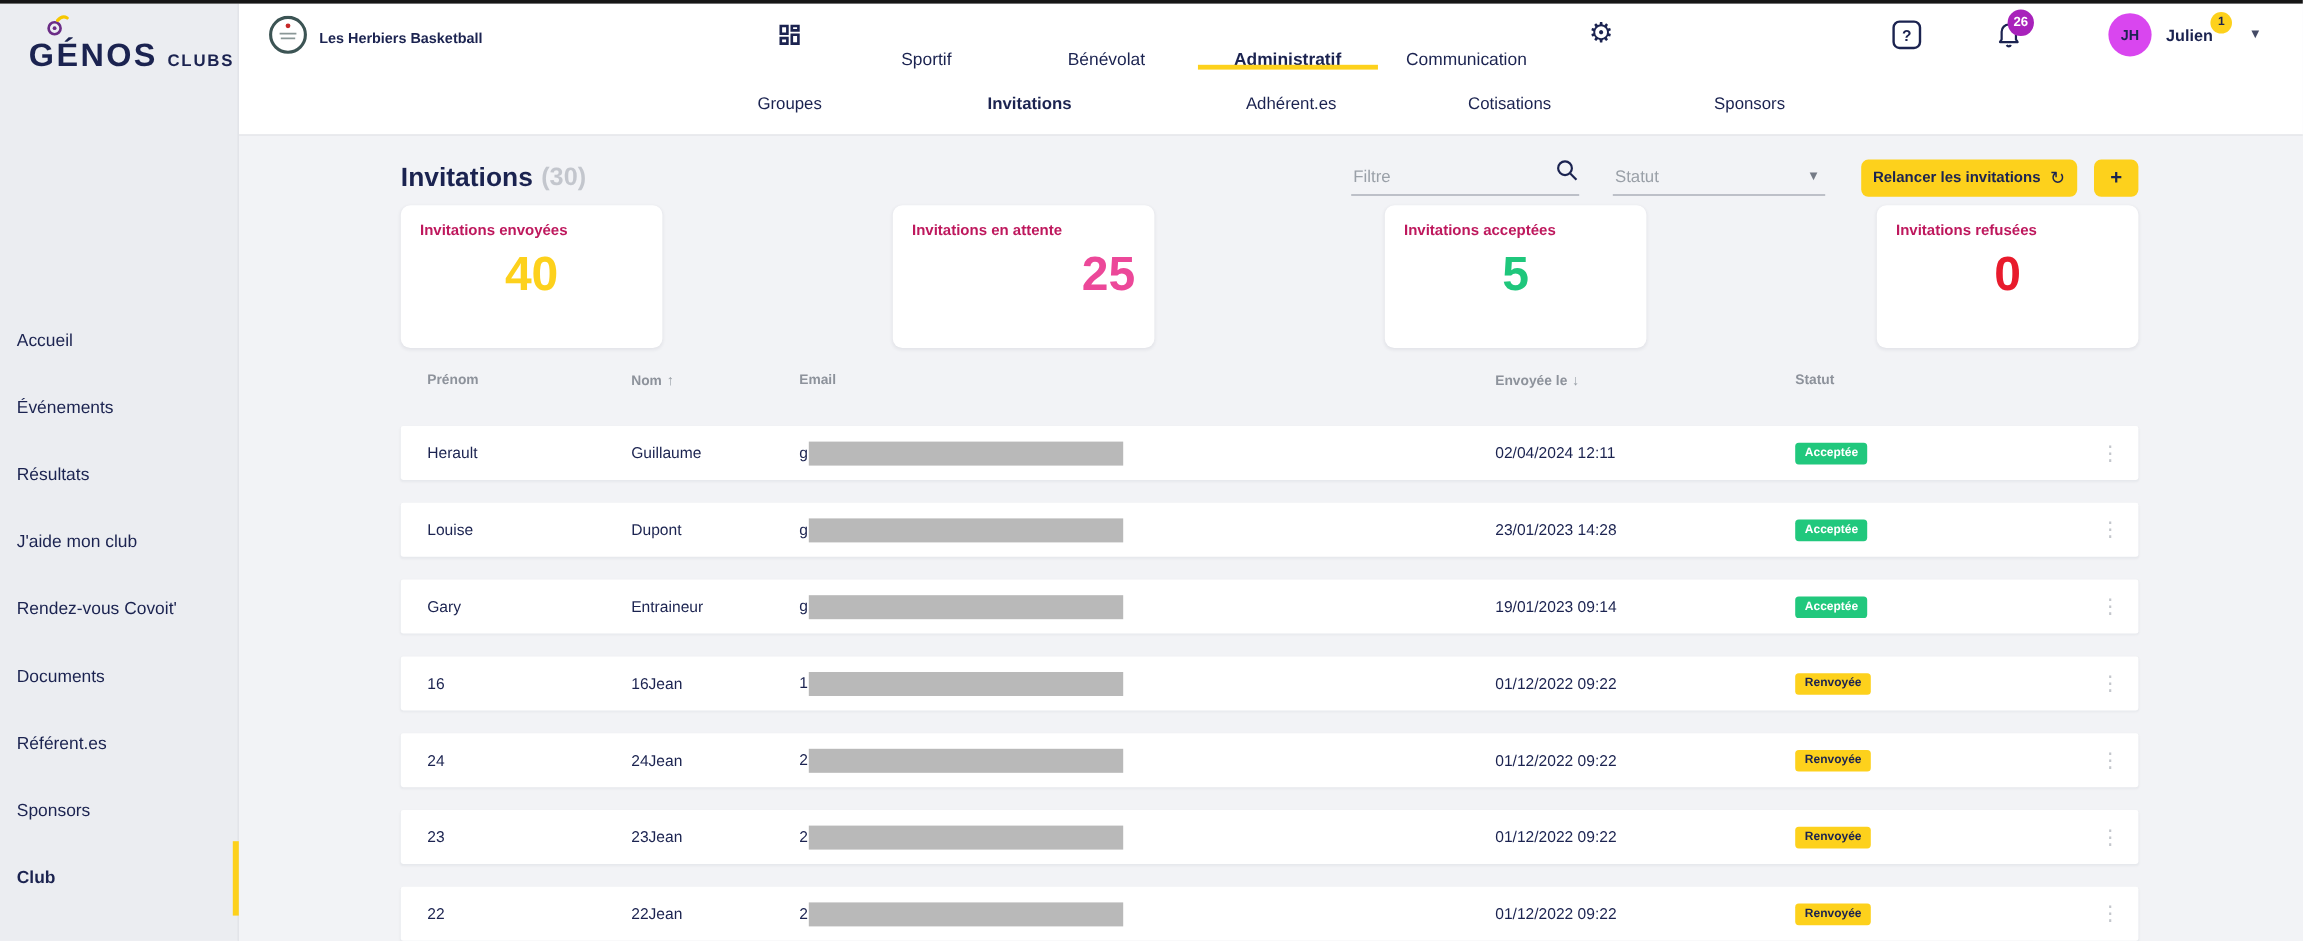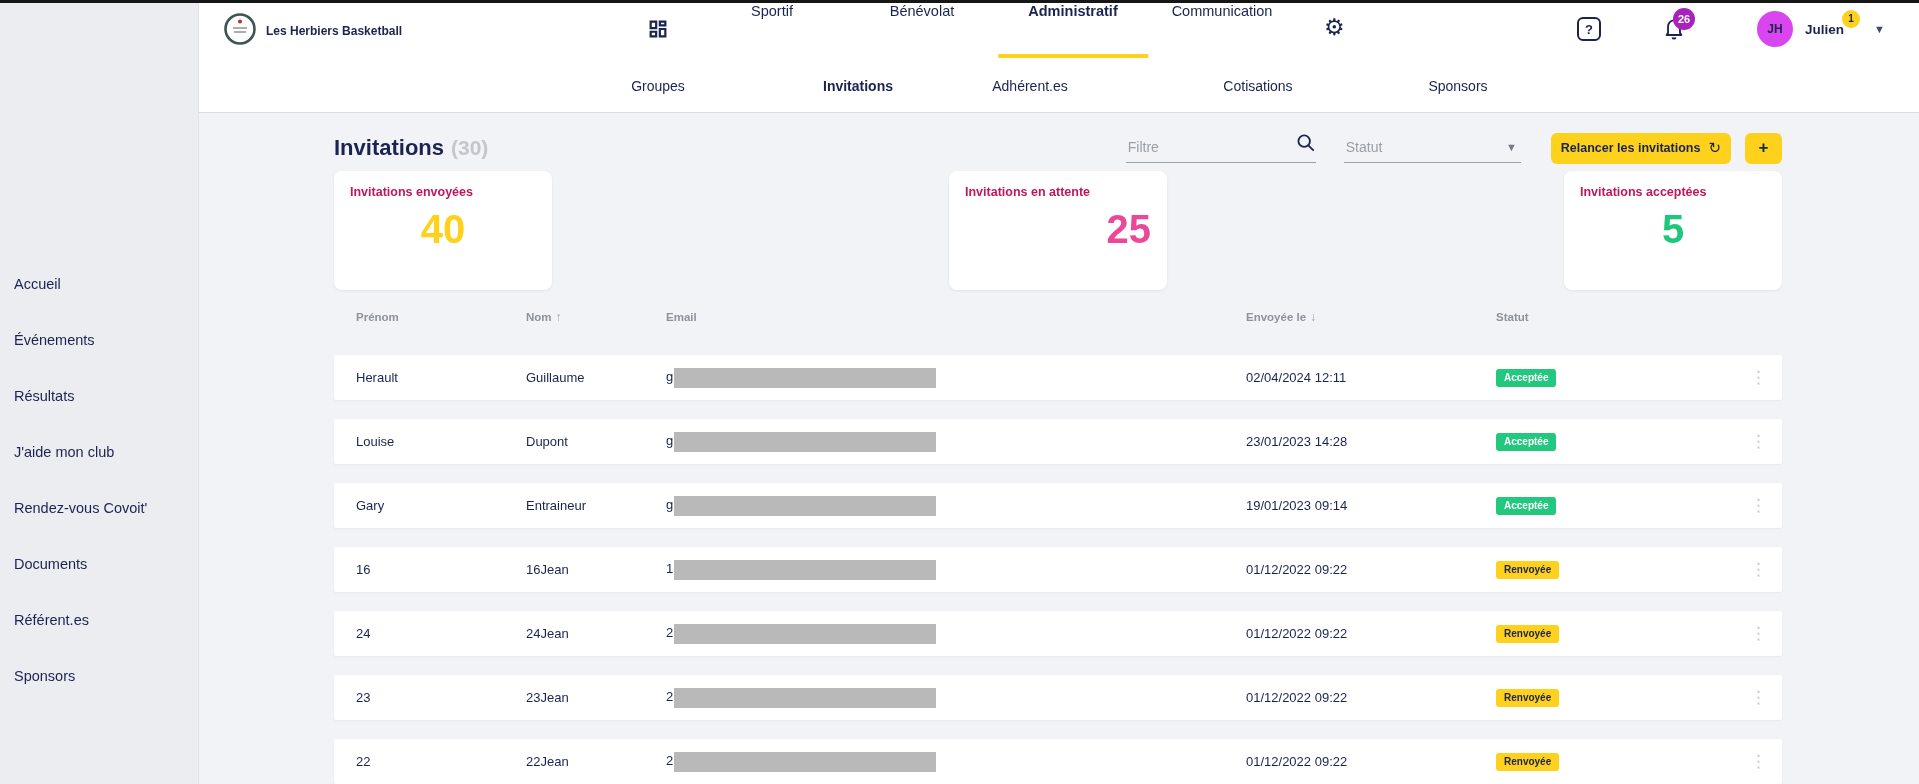--- a/index.html
+++ b/index.html
@@ -19,21 +19,21 @@
   .side-item .active-bar { display:none; }
   .side-item.active .active-bar { display:block; position:absolute; right:0; top:-3px; width:5px; height:62px; background:#fdd11c; }
 
   
   .header { position:absolute; left:199px; top:3px; width:1720px; height:110px; background:#ffffff; border-bottom:1px solid #dcdee3; z-index:5; }
   .hrow1 { position:absolute; left:0; top:0; width:1720px; height:55px; }
   .hrow2 { position:absolute; left:0; top:55px; width:1720px; height:55px; }
   .club-badge { position:absolute; left:25px; top:10px; display:flex; align-items:center; gap:10px; cursor:pointer; }
   .club-name { font-size:12px; font-weight:bold; color:#1b2350; }
   .grid-icon { position:absolute; left:448px; top:15px; cursor:pointer; }
-  .tab { position:absolute; top:0; height:55px; transform:translateX(-50%); display:flex; align-items:flex-start; font-size:14.5px; color:#1b2350; cursor:pointer; }
+  .tab { position:absolute; top:0; height:55px; transform:translateX(-50%); display:flex; align-items:flex-end; font-size:14.5px; color:#1b2350; cursor:pointer; }
   .tab.active { font-weight:bold; }
   .tab.active::after { content:""; position:absolute; left:50%; transform:translateX(-50%); bottom:0; width:150px; height:4px; background:#fdd11c; }
   .gear { position:absolute; left:1125px; top:13px; font-size:23px; color:#1b2350; cursor:pointer; line-height:1; }
   .subtab { position:absolute; top:0; height:55px; transform:translateX(-50%); display:flex; align-items:center; font-size:14px; color:#1b2350; cursor:pointer; }
   .subtab.active { font-weight:bold; }
   .help-btn { position:absolute; left:1378px; top:14px; width:24px; height:24px; border:2px solid #1b2350; border-radius:6px; display:flex; align-items:center; justify-content:center; font-size:13px; font-weight:bold; color:#1b2350; cursor:pointer; }
   .bell-wrap { position:absolute; left:1462px; top:12px; cursor:pointer; }
   .bell-badge { position:absolute; left:12px; top:-7px; min-width:22px; height:22px; border-radius:11px; background:#a822bb; color:#fff; font-size:11px; font-weight:bold; display:flex; align-items:center; justify-content:center; padding:0 4px; }
   .user-area { position:absolute; left:1558px; top:8px; display:flex; align-items:center; gap:12px; cursor:pointer; }
   .avatar { width:36px; height:36px; border-radius:50%; background:#d946ef; display:flex; align-items:center; justify-content:center; font-size:12px; font-weight:bold; color:#1b2350; }
@@ -75,20 +75,33 @@
   .redact { display:inline-block; width:262px; height:20px; background:#b9b9b9; vertical-align:middle; margin-left:1px; }
   .badge { display:inline-block; font-size:10px; font-weight:bold; padding:3px 8px 4px; border-radius:3px; }
   .kebab { justify-self:end; font-size:17px; color:#c3c6cc; cursor:pointer; padding:0 4px; letter-spacing:0; }
 </style>
 </head>
 <body>
 
 <div class="topbar"></div>
 
 <div class="sidebar">
+  <div class="logo-block">
+    <span class="genos-icon">
+      <svg width="20" height="20" viewBox="0 0 20 20">
+        <circle cx="7.5" cy="12.5" r="5" fill="none" stroke="#6b2d86" stroke-width="2.2"></circle>
+        <circle cx="7.5" cy="12.5" r="1.6" fill="#6b2d86"></circle>
+        <path d="M10 6 Q14 1.5 18 4" stroke="#f6c700" stroke-width="2.6" fill="none" stroke-linecap="round"></path>
+      </svg>
+    </span>
+    <span class="brand-row">
+      <span class="brand-main">GÉNOS</span>
+      <span class="brand-sub">CLUBS</span>
+    </span>
+  </div>
   <div class="side-nav" id="side-nav">
       <div class="side-item">
     <span>Accueil</span>
 
   </div>
       <div class="side-item">
     <span>Événements</span>
 
   </div>
       <div class="side-item">
@@ -107,20 +120,24 @@
     <span>Documents</span>
 
   </div>
       <div class="side-item">
     <span>Référent.es</span>
 
   </div>
       <div class="side-item">
     <span>Sponsors</span>
 
+  </div>
+      <div class="side-item active">
+    <span>Club</span>
+    <span class="active-bar"></span>
   </div>
     </div>
 </div>
 
 <div class="header">
   <div class="hrow1">
     <div class="club-badge">
       <span>
         <svg width="32" height="32" viewBox="0 0 32 32">
           <circle cx="16" cy="16" r="14.5" fill="#ffffff" stroke="#3c5454" stroke-width="2.6"></circle>
@@ -167,21 +184,21 @@
       <span class="user-caret">▼</span>
     </div>
   </div>
   <div class="hrow2" id="subtabs">
       <div class="subtab" style="left: 459px;">
         <span>Groupes</span>
       </div>
       <div class="subtab active" style="left: 659px;">
         <span>Invitations</span>
       </div>
-      <div class="subtab" style="left: 831px; justify-content: flex-end;">
+      <div class="subtab" style="left: 877px; justify-content: flex-end;">
         <span>Adhérent.es</span>
       </div>
       <div class="subtab" style="left: 1059px;">
         <span>Cotisations</span>
       </div>
       <div class="subtab" style="left: 1259px;">
         <span>Sponsors</span>
       </div>
     </div>
 </div>
@@ -218,20 +235,24 @@
     <div class="card-value" style="color: rgb(253, 209, 28);">40</div>
   </div>
       <div class="stat-card">
     <div class="card-label">Invitations en attente</div>
     <div class="card-value" style="color: #ec4899; text-align: right;">25</div>
   </div>
       <div class="stat-card">
     <div class="card-label">Invitations acceptées</div>
     <div class="card-value" style="color: rgb(31, 199, 124);">5</div>
   </div>
+      <div class="stat-card">
+    <div class="card-label">Invitations refusées</div>
+    <div class="card-value" style="color: rgb(232, 27, 44);">0</div>
+  </div>
     </div>
 
   <div class="thead">
     <span class="th">Prénom</span>
     <span class="th sortable"><span>Nom</span><span class="sort">↑</span></span>
     <span class="th">Email</span>
     <span class="th sortable"><span>Envoyée le</span><span class="sort">↓</span></span>
     <span class="th">Statut</span>
     <span class="th"></span>
   </div>

